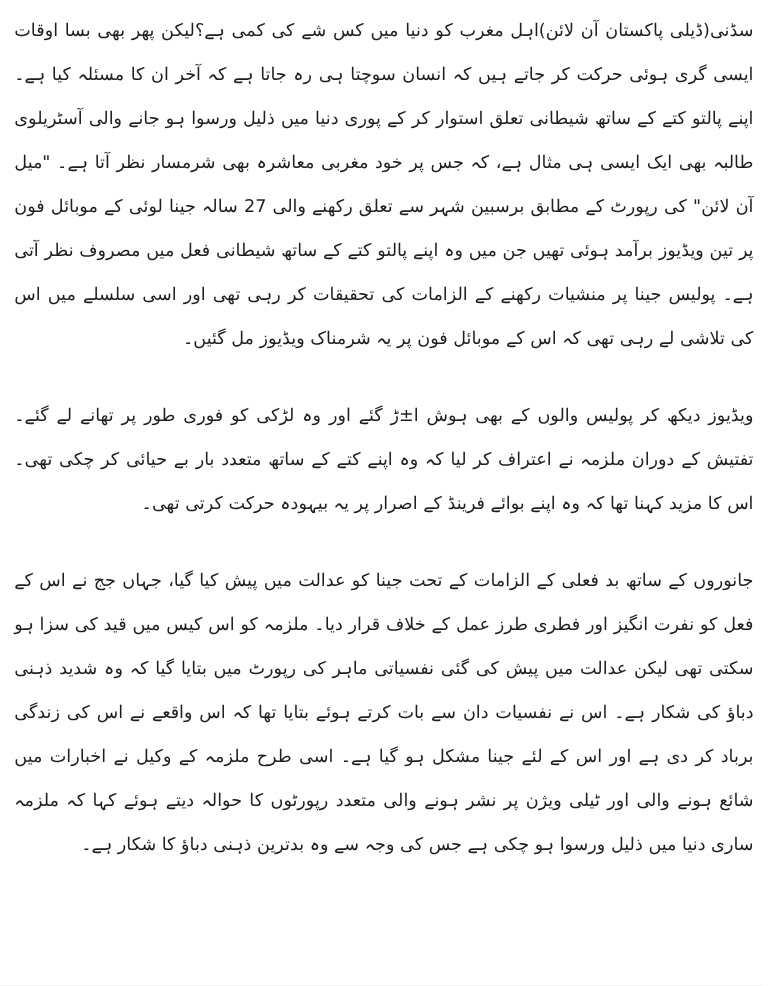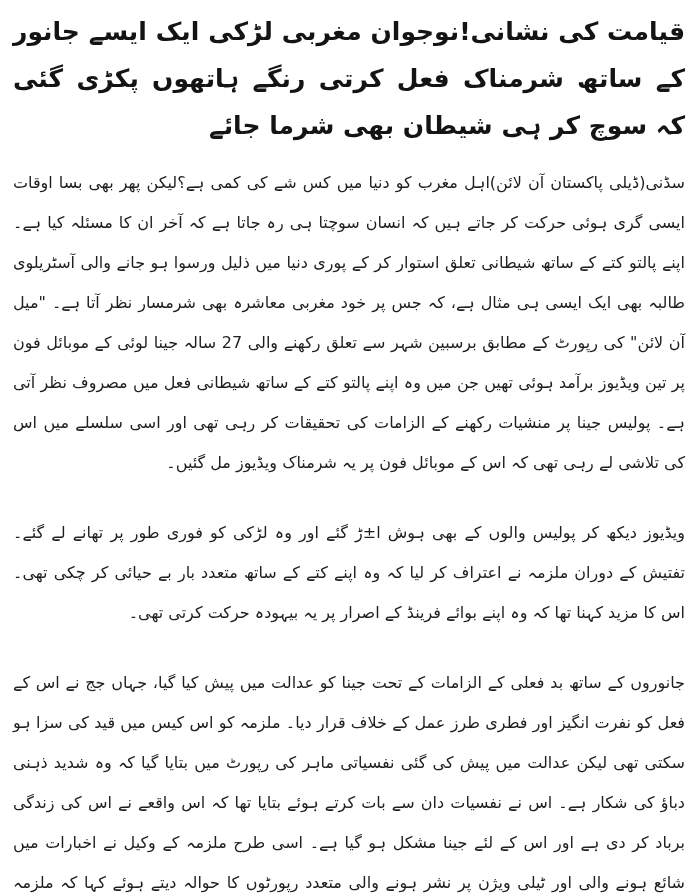--- a/index.html
+++ b/index.html
@@ -39,21 +39,20 @@
     text-align-last: right;
     text-justify: inter-word;
   }
 </style>
 </head>
 <body>
 
 <div class="canvas">
   <div class="article">
 
-    <h1 class="title">قیامت کی نشانی!نوجوان مغربی لڑکی ایک ایسے جانور کے ساتھ شرمناک فعل کرتی رنگے ہاتھوں پکڑی گئی کہ سوچ کر ہی شیطان بھی شرما جائے</h1>
 
     <p>سڈنی(ڈیلی پاکستان آن لائن)اہل مغرب کو دنیا میں کس شے کی کمی ہے؟لیکن پھر بھی بسا اوقات ایسی گری ہوئی حرکت کر جاتے ہیں کہ انسان سوچتا ہی رہ جاتا ہے کہ آخر ان کا مسئلہ کیا ہے۔ اپنے پالتو کتے کے ساتھ شیطانی تعلق استوار کر کے پوری دنیا میں ذلیل ورسوا ہو جانے والی آسٹریلوی طالبہ بھی ایک ایسی ہی مثال ہے، کہ جس پر خود مغربی معاشرہ بھی شرمسار نظر آتا ہے۔ "میل آن لائن" کی رپورٹ کے مطابق برسبین شہر سے تعلق رکھنے والی 27 سالہ جینا لوئی کے موبائل فون پر تین ویڈیوز برآمد ہوئی تھیں جن میں وہ اپنے پالتو کتے کے ساتھ شیطانی فعل میں مصروف نظر آتی ہے۔ پولیس جینا پر منشیات رکھنے کے الزامات کی تحقیقات کر رہی تھی اور اسی سلسلے میں اس کی تلاشی لے رہی تھی کہ اس کے موبائل فون پر یہ شرمناک ویڈیوز مل گئیں۔</p>
 
     <p>ویڈیوز دیکھ کر پولیس والوں کے بھی ہوش ا±ڑ گئے اور وہ لڑکی کو فوری طور پر تھانے لے گئے۔ تفتیش کے دوران ملزمہ نے اعتراف کر لیا کہ وہ اپنے کتے کے ساتھ متعدد بار بے حیائی کر چکی تھی۔ اس کا مزید کہنا تھا کہ وہ اپنے بوائے فرینڈ کے اصرار پر یہ بیہودہ حرکت کرتی تھی۔</p>
 
     <p>جانوروں کے ساتھ بد فعلی کے الزامات کے تحت جینا کو عدالت میں پیش کیا گیا، جہاں جج نے اس کے فعل کو نفرت انگیز اور فطری طرز عمل کے خلاف قرار دیا۔ ملزمہ کو اس کیس میں قید کی سزا ہو سکتی تھی لیکن عدالت میں پیش کی گئی نفسیاتی ماہر کی رپورٹ میں بتایا گیا کہ وہ شدید ذہنی دباؤ کی شکار ہے۔ اس نے نفسیات دان سے بات کرتے ہوئے بتایا تھا کہ اس واقعے نے اس کی زندگی برباد کر دی ہے اور اس کے لئے جینا مشکل ہو گیا ہے۔ اسی طرح ملزمہ کے وکیل نے اخبارات میں شائع ہونے والی اور ٹیلی ویژن پر نشر ہونے والی متعدد رپورٹوں کا حوالہ دیتے ہوئے کہا کہ ملزمہ ساری دنیا میں ذلیل ورسوا ہو چکی ہے جس کی وجہ سے وہ بدترین ذہنی دباؤ کا شکار ہے۔</p>
 
   </div>
 </div>
 

